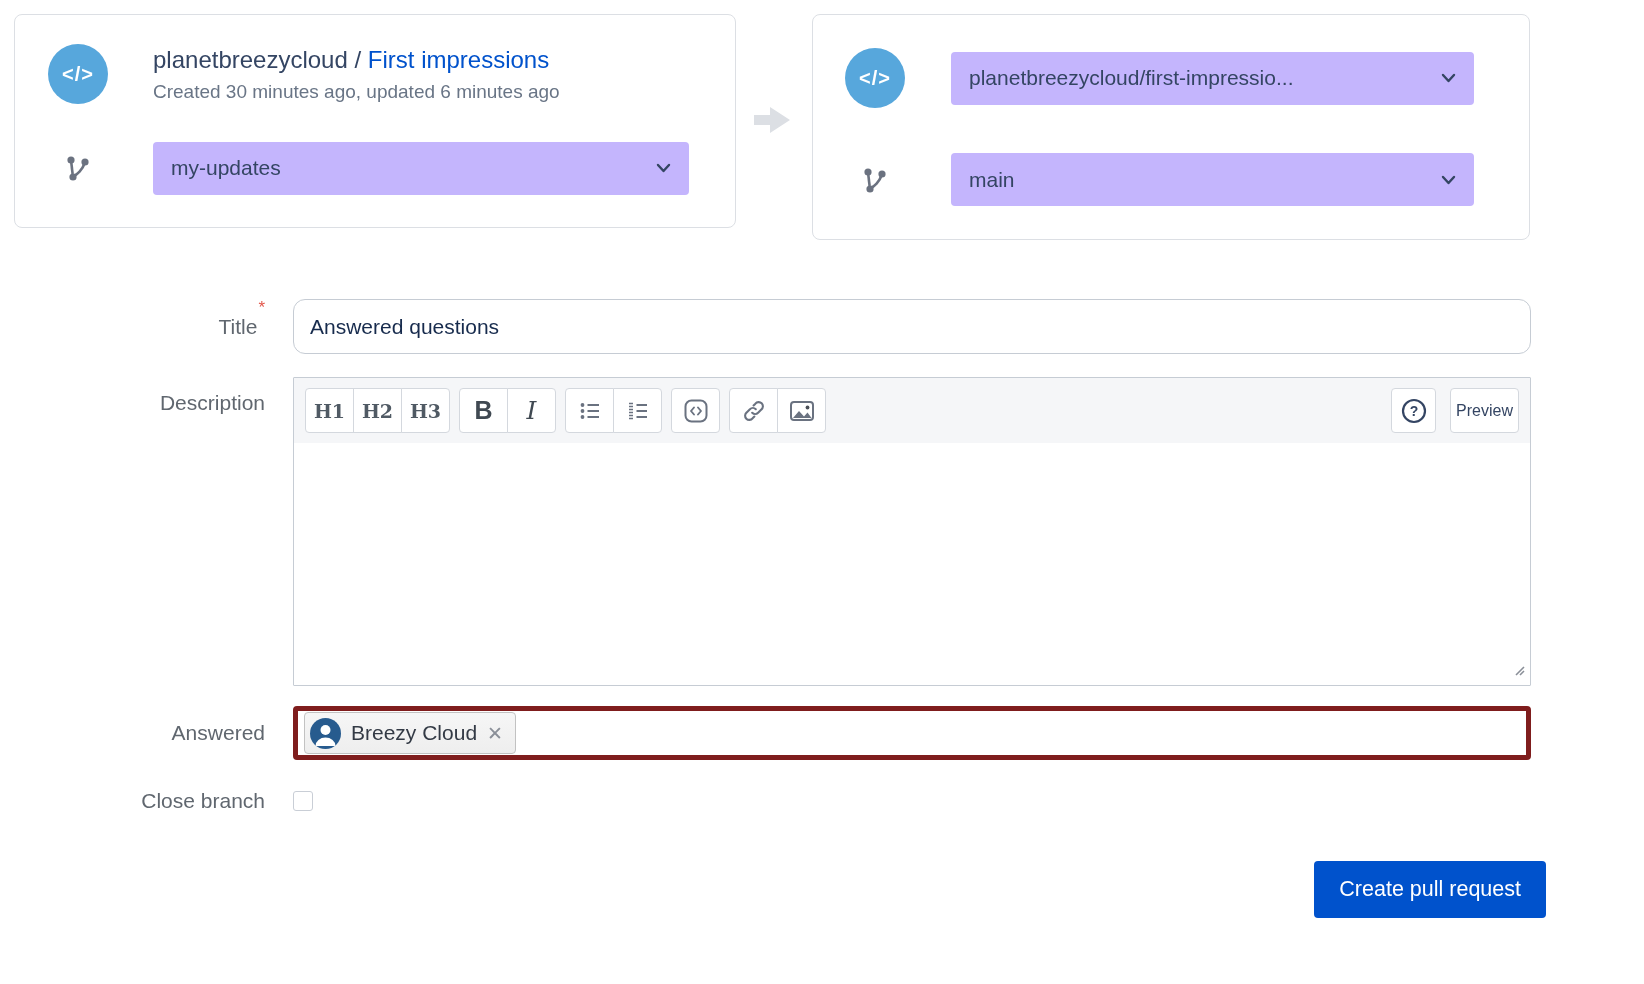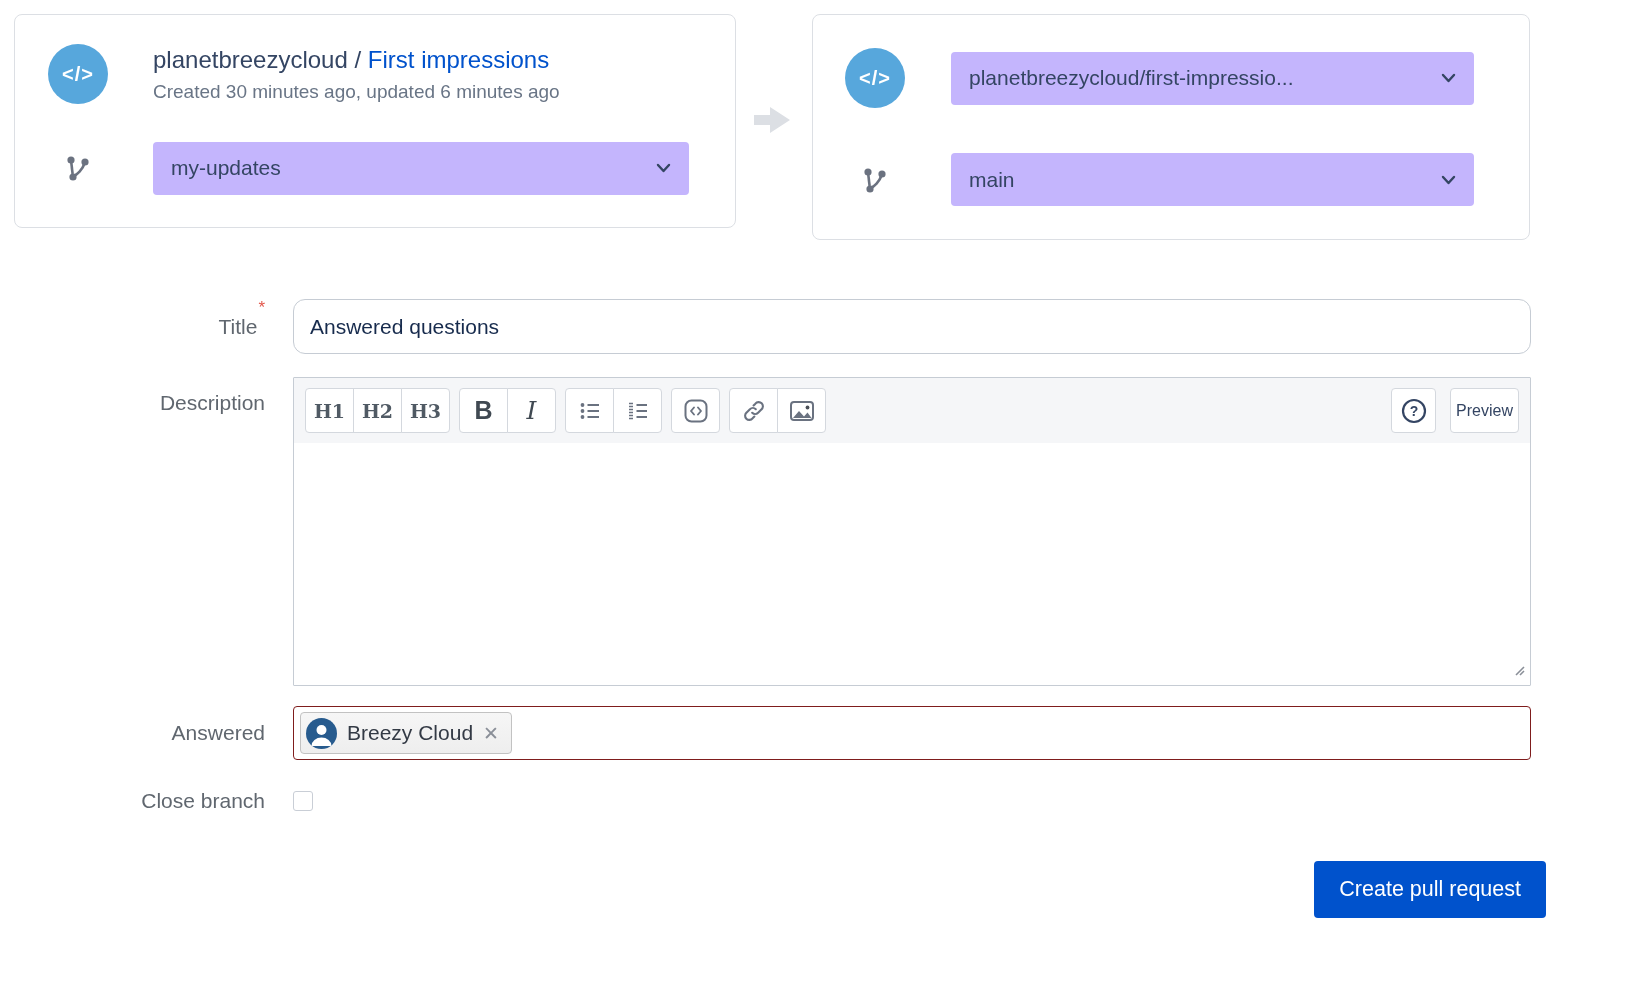--- a/index.html
+++ b/index.html
@@ -62,21 +62,21 @@
   .preview-btn { height:45px; background:#fff; border:1px solid #D4D8DE; border-radius:4px;
                  padding:0 5px; font-size:16px; color:#344563; cursor:pointer;
                  font-family:"Liberation Sans", sans-serif; }
   .desc-area { position:relative; flex:1; }
   .desc-area textarea { width:100%; height:100%; border:none; resize:none; outline:none;
                         padding:12px 16px; font-size:20px; font-family:"Liberation Sans", sans-serif; }
   .resize-handle { position:absolute; right:4px; bottom:4px; cursor:nwse-resize; }
 
   .row-reviewers { top:706px; height:54px; }
   .row-reviewers .rlabel { line-height:54px; }
-  .reviewers-box { width:100%; height:54px; border:1px solid #7f1d1d; border-radius:4px;
+  .reviewers-box { width:100%; height:54px; border:5px solid #7f1d1d; border-radius:4px;
                    display:flex; align-items:center; padding:16px 6px; background:#fff; }
   .chip { display:inline-flex; align-items:center; height:42px; padding:0 12px 0 5px;
           background:linear-gradient(#F6F6F6,#EEEEEE); border:1px solid #C2C2C2; border-radius:4px; }
   .chip-avatar { width:31px; height:31px; border-radius:50%; background:#275B8E;
                  display:flex; align-items:center; justify-content:center; overflow:hidden; margin-right:10px; }
   .chip-name { font-size:21px; color:#333A45; margin-right:10px; }
   .chip-x { font-size:19px; color:#8A8F98; cursor:pointer; line-height:1; }
 
   .row-close { top:786px; height:30px; }
   .row-close .rlabel { line-height:30px; }

